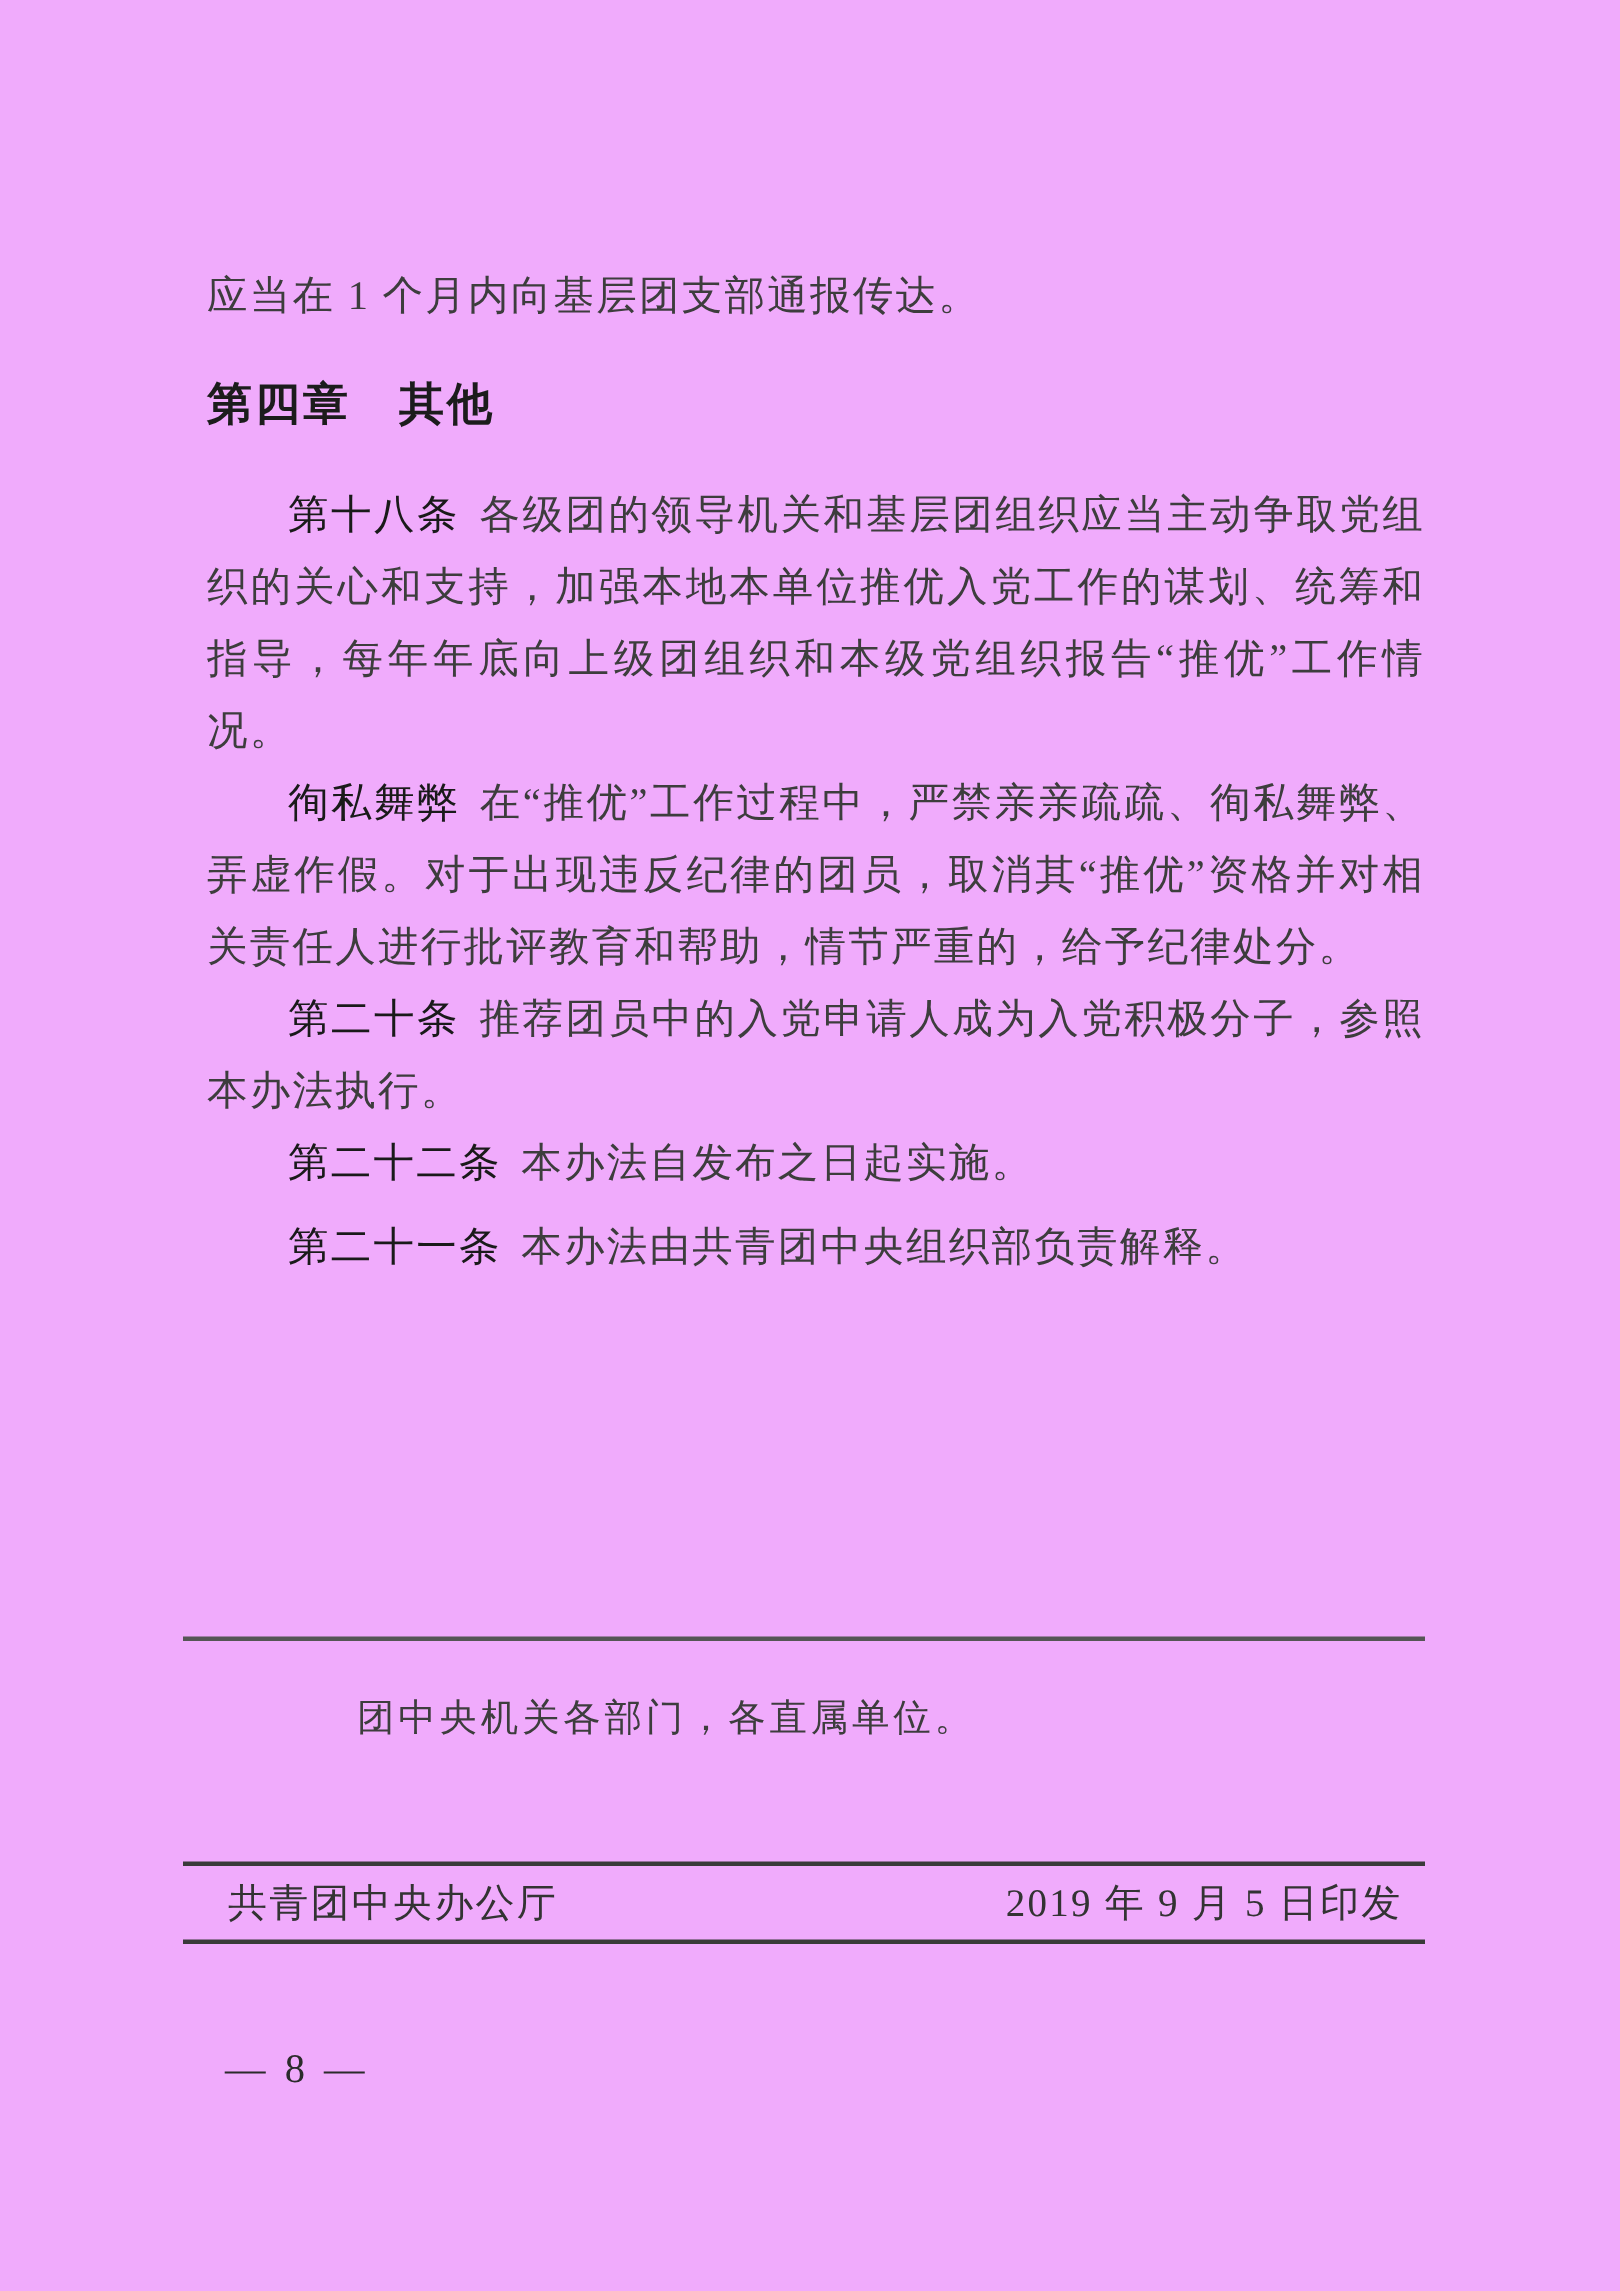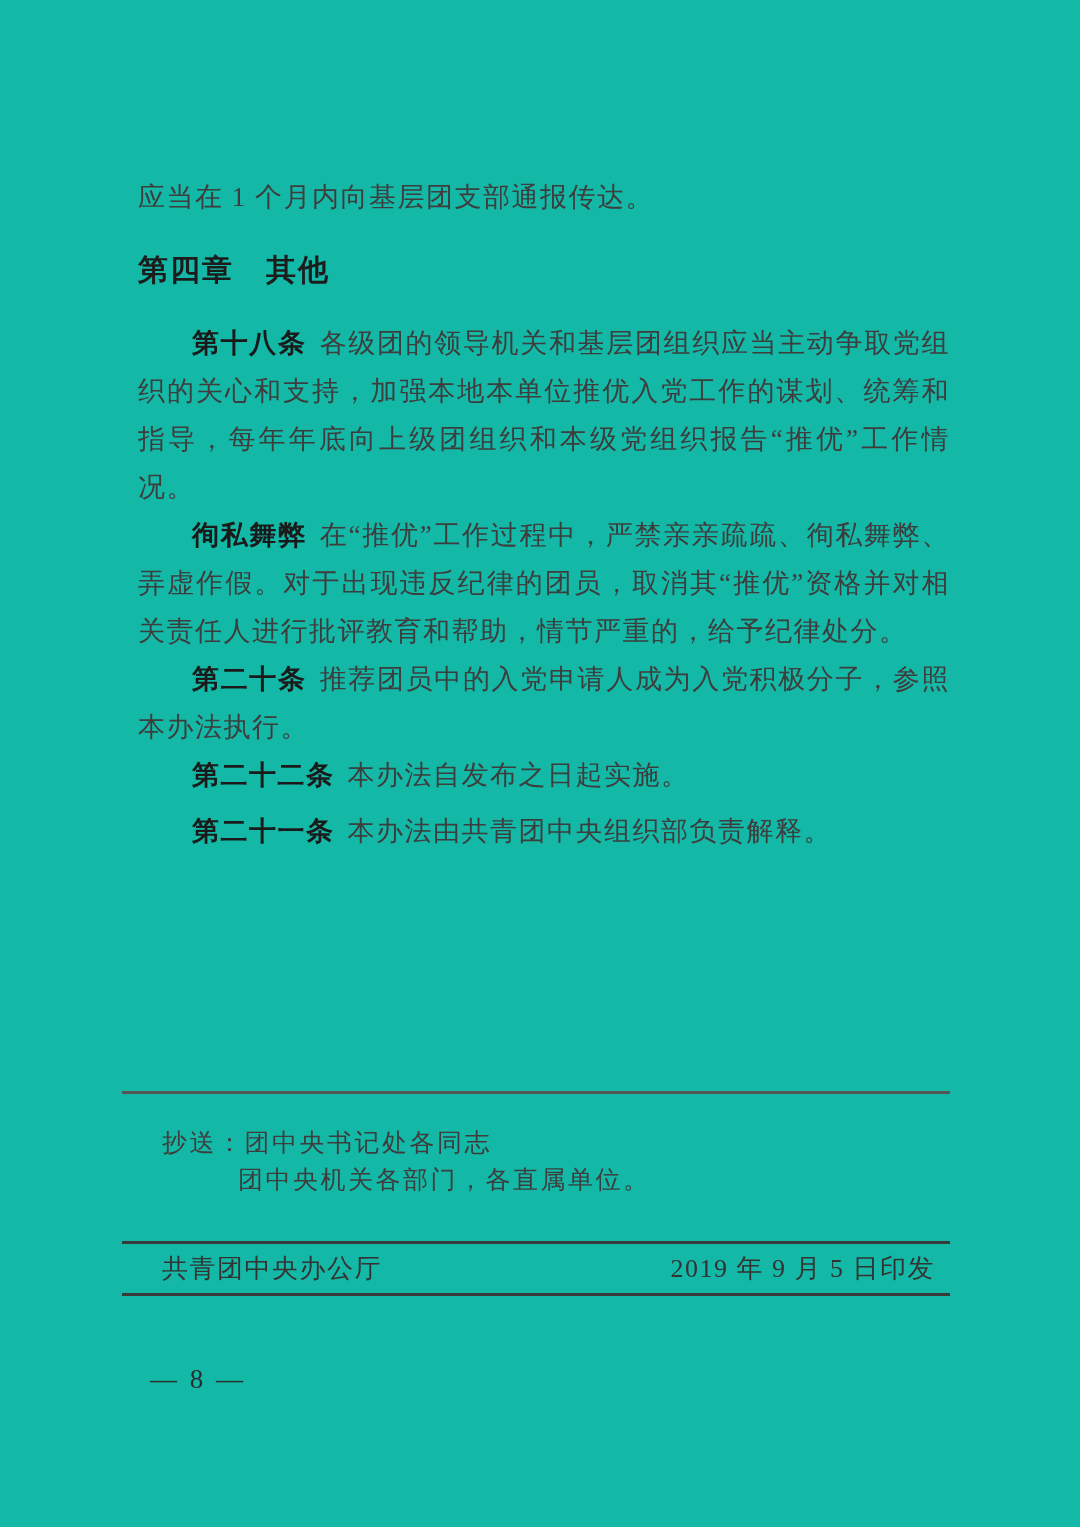--- a/index.html
+++ b/index.html
@@ -1,20 +1,20 @@
 <!DOCTYPE html>
 <html lang="zh"><head>
 <meta charset="utf-8">
 <style>
   html,body{margin:0;padding:0;background:#ffffff;}
   .page{
     position:relative;
     width:1080px;
     height:1527px;
-    background:#14b8a6;
+    background:#f0abfc;
     overflow:hidden;
     font-family:"Liberation Serif","DejaVu Serif",serif;
     color:#3d3d3d;
   }
   
   .body-text{
     position:absolute;
     left:138px;
     top:173px;
     width:812px;
@@ -34,21 +34,21 @@
     font-size:30px;
     line-height:42px;
     letter-spacing:2px;
     color:#1c1c1c;
   }
   .articles{margin-top:28px;}
   .article{text-indent:2em;}
   .article-21{margin-top:8px !important;}
   .article .label{
     font-family:"Liberation Sans","DejaVu Sans",sans-serif;
-    font-weight:bold;
+    font-weight:normal;
     color:#1a1a1a;
     margin-right:13px;
     margin-top:39px;
   }
   
   .rule{
     position:absolute;
     left:122px;
     width:828px;
     height:3px;
@@ -62,21 +62,21 @@
     top:1126px;
     width:700px;
     font-size:25px;
     line-height:34px;
     letter-spacing:2.5px;
     color:#3d3d3d;
   }
   .copy-line-2{margin-top:3px;padding-left:76px;}
   .issuer-row{
     position:absolute;
-    left:162px;
+    left:152px;
     right:145px;
     top:1252px;
     display:flex;
     justify-content:space-between;
     font-size:26px;
     line-height:34px;
     letter-spacing:1.5px;
     color:#333333;
   }
   .page-number{
@@ -111,21 +111,20 @@
       <p class="article"><span class="label">第二十二条</span><span>本办法自发布之日起实施。</span></p>
 
       <p class="article article-21"><span class="label">第二十一条</span><span>本办法由共青团中央组织部负责解释。</span></p>
 
     </div>
   </main>
 
   <div class="rule rule-1"></div>
 
   <div class="copy-block">
-    <div class="copy-line"><span class="copy-label">抄送：</span><span>团中央书记处各同志</span></div>
     <div class="copy-line copy-line-2">团中央机关各部门，各直属单位。</div>
   </div>
 
   <div class="rule rule-2"></div>
 
   <div class="issuer-row">
     <span>共青团中央办公厅</span>
     <span>2019 年 9 月 5 日印发</span>
   </div>
 

